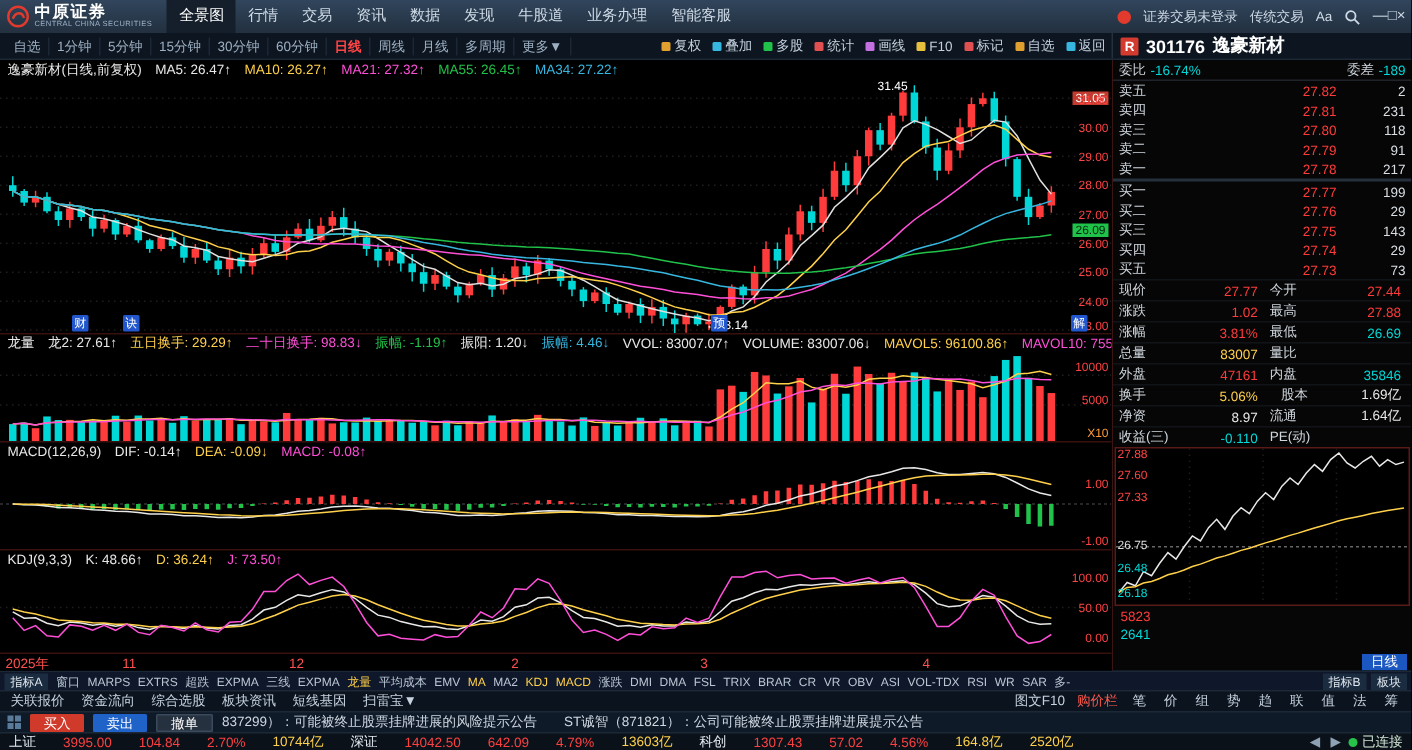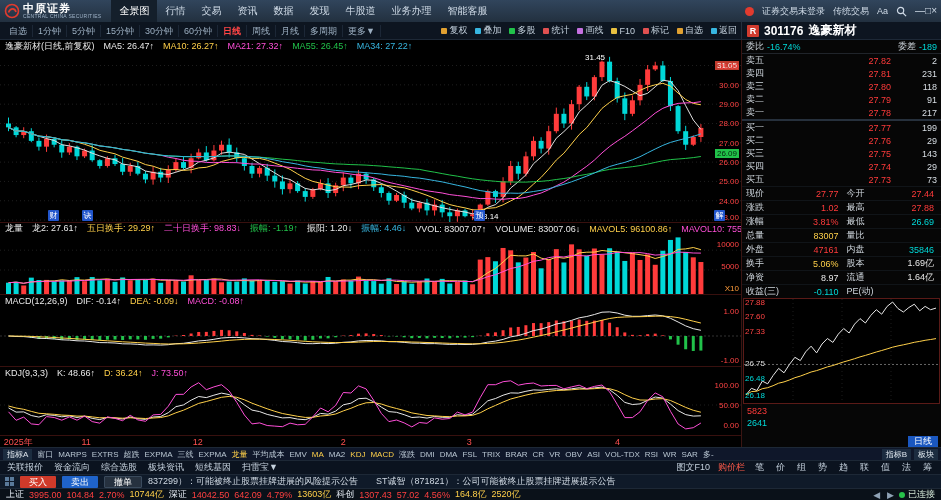--- a/index.html
+++ b/index.html
@@ -81,21 +81,21 @@
 .link-hot{color:#ff5a4a}
 .mini-tab{padding:0 2px}
 .trade-row{flex:0 0 14px;background:#0f1a29;display:flex;align-items:center;gap:6px;padding:0 5px;font-size:9px;color:#c6d2de;border-top:1px solid #1d2836;white-space:nowrap;overflow:hidden}
 .grid-ico{width:9px;height:9px;display:grid;grid-template-columns:1fr 1fr;gap:1px}
 .grid-ico i{background:#5a7a9a;display:block}
 .tbtn{padding:0 9px;line-height:12px;border-radius:1px;color:#fff}
 .btn-buy{background:#d03a2a}
 .btn-sell{background:#1f63c9}
 .btn-cancel{background:#26313f;border:1px solid #3a4a5c;line-height:10px}
 .ticker{flex:1;overflow:hidden;color:#cfd8e2}
-.status-row{flex:0 0 12px;background:#0a1119;display:flex;align-items:center;gap:5px;padding:0 6px;font-size:9px;border-top:1px solid #1d2836;white-space:nowrap;overflow:hidden}
+.status-row{flex:0 0 12px;background:#0a1119;display:flex;align-items:center;gap:18px;padding:0 6px;font-size:9px;border-top:1px solid #1d2836;white-space:nowrap;overflow:hidden}
 .idx-name{color:#e3eaf2}.idx-val{color:#ff4040}.idx-amt{color:#ffd04a}
 .pager{color:#8fa2b5;padding:0 2px}
 .conn{margin-left:auto;display:flex;align-items:center;gap:3px;color:#cfe3d2}
 .conn-dot{width:6px;height:6px;border-radius:50%;background:#27c24a}
 </style>
 </head>
 <body>
 
 <div class="app">
 
@@ -637,21 +637,21 @@
             <line x1="655.2391304347826" y1="30" x2="655.2391304347826" y2="27.627213288498616" stroke="#ff3b3b" stroke-width="3"></line>
             <line x1="662.8478260869565" y1="30" x2="662.8478260869565" y2="29.346244581500287" stroke="#ff3b3b" stroke-width="3"></line>
             <line x1="670.4565217391305" y1="30" x2="670.4565217391305" y2="33.396614943482284" stroke="#21c24a" stroke-width="3"></line>
             <line x1="678.0652173913044" y1="30" x2="678.0652173913044" y2="38.68815478854253" stroke="#21c24a" stroke-width="3"></line>
             <line x1="685.6739130434783" y1="30" x2="685.6739130434783" y2="43.271338363595845" stroke="#21c24a" stroke-width="3"></line>
             <line x1="693.2826086956521" y1="30" x2="693.2826086956521" y2="44.96000795573974" stroke="#21c24a" stroke-width="3"></line>
             <line x1="700.8913043478261" y1="30" x2="700.8913043478261" y2="44.573103732760444" stroke="#21c24a" stroke-width="3"></line>
             <polyline points="8.5,30.0 16.1,30.5 23.7,30.6 31.3,31.3 38.9,32.3 46.5,32.5 54.2,33.0 61.8,33.8 69.4,34.1 77.0,34.8 84.6,35.0 92.2,35.7 99.8,36.6 107.4,36.7 115.0,37.0 122.6,37.8 130.2,37.9 137.8,38.3 145.5,39.0 153.1,38.9 160.7,39.1 168.3,38.7 175.9,37.7 183.5,37.3 191.1,36.2 198.7,34.9 206.3,34.4 213.9,33.3 221.5,32.0 229.2,31.5 236.8,31.4 244.4,31.9 252.0,32.7 259.6,32.9 267.2,33.6 274.8,34.4 282.4,35.5 290.0,35.9 297.6,36.7 305.2,37.6 312.8,37.7 320.5,37.3 328.1,37.6 335.7,37.2 343.3,36.3 350.9,35.9 358.5,34.9 366.1,34.5 373.7,34.6 381.3,34.9 388.9,35.7 396.5,35.8 404.2,36.4 411.8,37.1 419.4,37.2 427.0,37.7 434.6,37.6 442.2,38.0 449.8,38.4 457.4,38.3 465.0,38.5 472.6,38.4 480.2,37.6 487.8,36.1 495.5,35.1 503.1,33.4 510.7,30.9 518.3,29.5 525.9,27.3 533.5,24.6 541.1,23.1 548.7,20.8 556.3,18.0 563.9,16.6 571.5,14.4 579.2,11.8 586.8,10.5 594.4,8.5 602.0,6.2 609.6,5.9 617.2,7.0 624.8,9.2 632.4,10.3 640.0,10.3 647.6,9.6 655.2,9.0 662.8,9.8 670.5,12.3 678.1,16.0 685.7,19.9 693.3,22.7 700.9,24.3" fill="none" stroke="#e8e8e8" stroke-width="1"></polyline>
             <polyline points="8.5,30.0 16.1,30.1 23.7,30.2 31.3,30.4 38.9,30.8 46.5,31.1 54.2,31.5 61.8,32.0 69.4,32.4 77.0,32.9 84.6,33.3 92.2,33.8 99.8,34.3 107.4,34.8 115.0,35.3 122.6,35.8 130.2,36.2 137.8,36.6 145.5,37.1 153.1,37.4 160.7,37.8 168.3,38.0 175.9,37.9 183.5,37.8 191.1,37.5 198.7,37.0 206.3,36.4 213.9,35.8 221.5,35.1 229.2,34.3 236.8,33.8 244.4,33.4 252.0,33.2 259.6,33.2 267.2,33.2 274.8,33.5 282.4,33.9 290.0,34.3 297.6,34.8 305.2,35.3 312.8,35.8 320.5,36.1 328.1,36.4 335.7,36.6 343.3,36.5 350.9,36.4 358.5,36.1 366.1,35.8 373.7,35.5 381.3,35.4 388.9,35.5 396.5,35.5 404.2,35.7 411.8,36.0 419.4,36.2 427.0,36.5 434.6,36.7 442.2,37.0 449.8,37.3 457.4,37.5 465.0,37.7 472.6,37.8 480.2,37.8 487.8,37.4 495.5,37.0 503.1,36.3 510.7,35.2 518.3,34.1 525.9,32.7 533.5,31.1 541.1,29.5 548.7,27.8 556.3,25.8 563.9,24.0 571.5,22.1 579.2,20.0 586.8,18.1 594.4,16.2 602.0,14.2 609.6,12.5 617.2,11.4 624.8,11.0 632.4,10.8 640.0,10.7 647.6,10.5 655.2,10.2 662.8,10.1 670.5,10.6 678.1,11.6 685.7,13.3 693.3,15.2 700.9,17.0" fill="none" stroke="#ffd04a" stroke-width="1"></polyline>
           </svg>
-      <span class="axis-label" style="top: 1px;">1.00</span>
+      <span class="axis-label" style="top: 12px;">1.00</span>
           <span class="axis-label" style="bottom: 1px; top: auto;">-1.00</span>
         </div>
       <div class="label-row bordered" id="kdj-labels">
           <span style="color: rgb(232, 232, 232);">KDJ(9,3,3)</span>
           <span style="color: rgb(232, 232, 232);">K: 48.66↑</span>
           <span style="color: rgb(255, 208, 74);">D: 36.24↑</span>
           <span style="color: rgb(255, 79, 216);">J: 73.50↑</span>
         </div>
       <div class="pane" id="kdj-pane">
         <svg id="svg-kdj" width="741" height="57">
@@ -761,21 +761,21 @@
           </div>
           <div class="stat-row">
             <span class="sl">外盘</span>
             <span class="sv c-up">47161</span>
             <span class="sl" style="padding-left: 5px;">内盘</span>
             <span class="sv c-down">35846</span>
           </div>
           <div class="stat-row">
             <span class="sl">换手</span>
             <span class="sv c-yellow">5.06%</span>
-            <span class="sl" style="padding-left: 5px;">股本</span>
+            <span class="sl" style="padding-left: 5px; text-align: center;">股本</span>
             <span class="sv c-white">1.69亿</span>
           </div>
           <div class="stat-row">
             <span class="sl">净资</span>
             <span class="sv c-white">8.97</span>
             <span class="sl" style="padding-left: 5px;">流通</span>
             <span class="sv c-white">1.64亿</span>
           </div>
           <div class="stat-row">
             <span class="sl">收益(三)</span>

